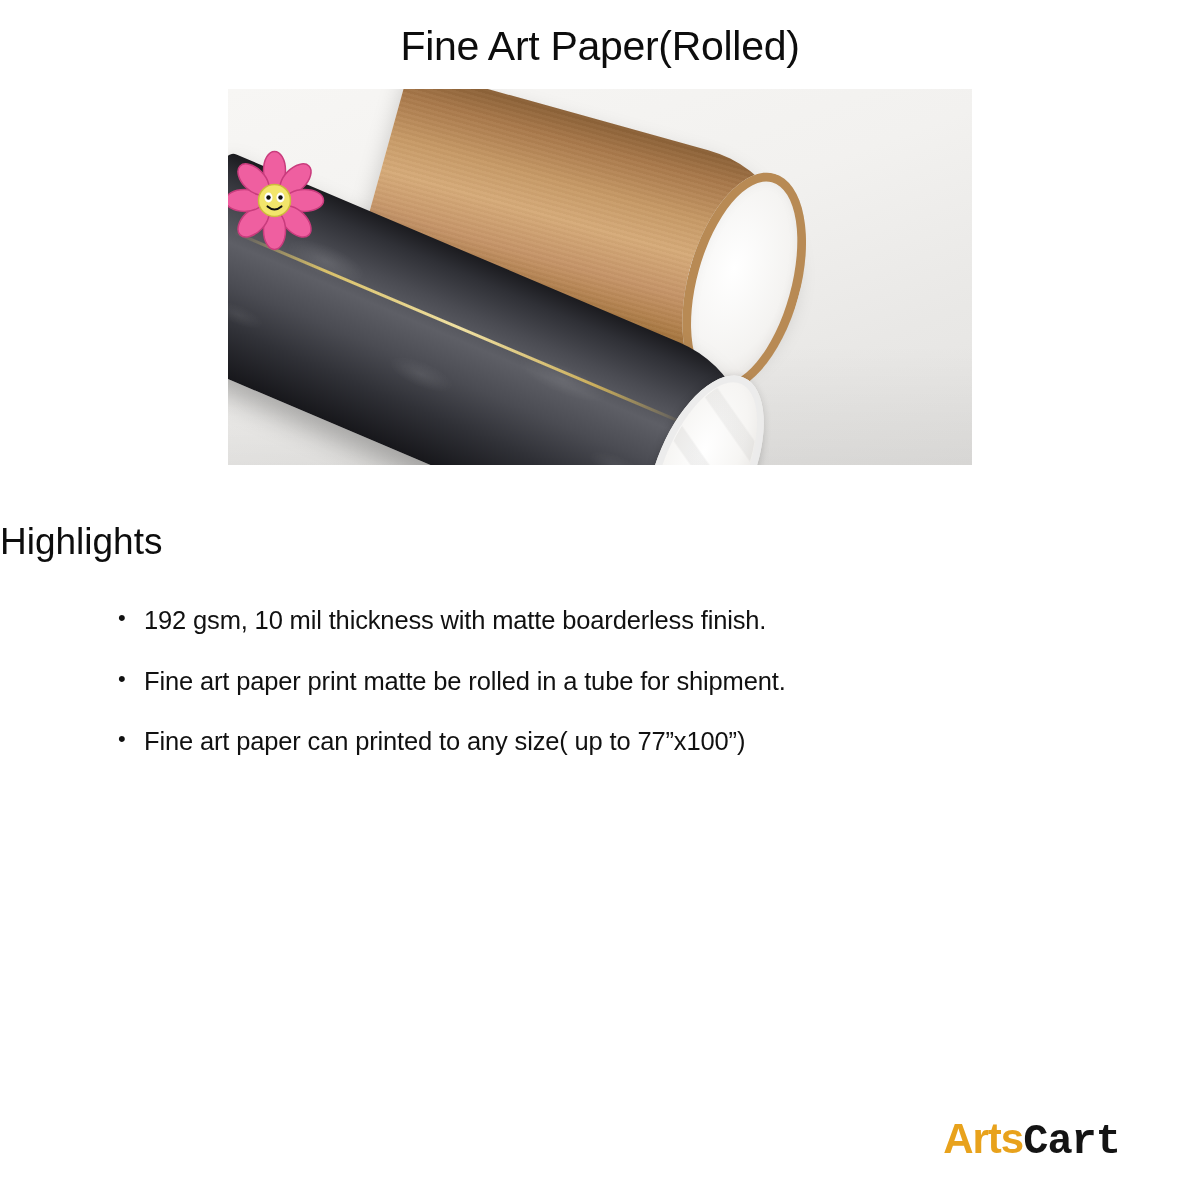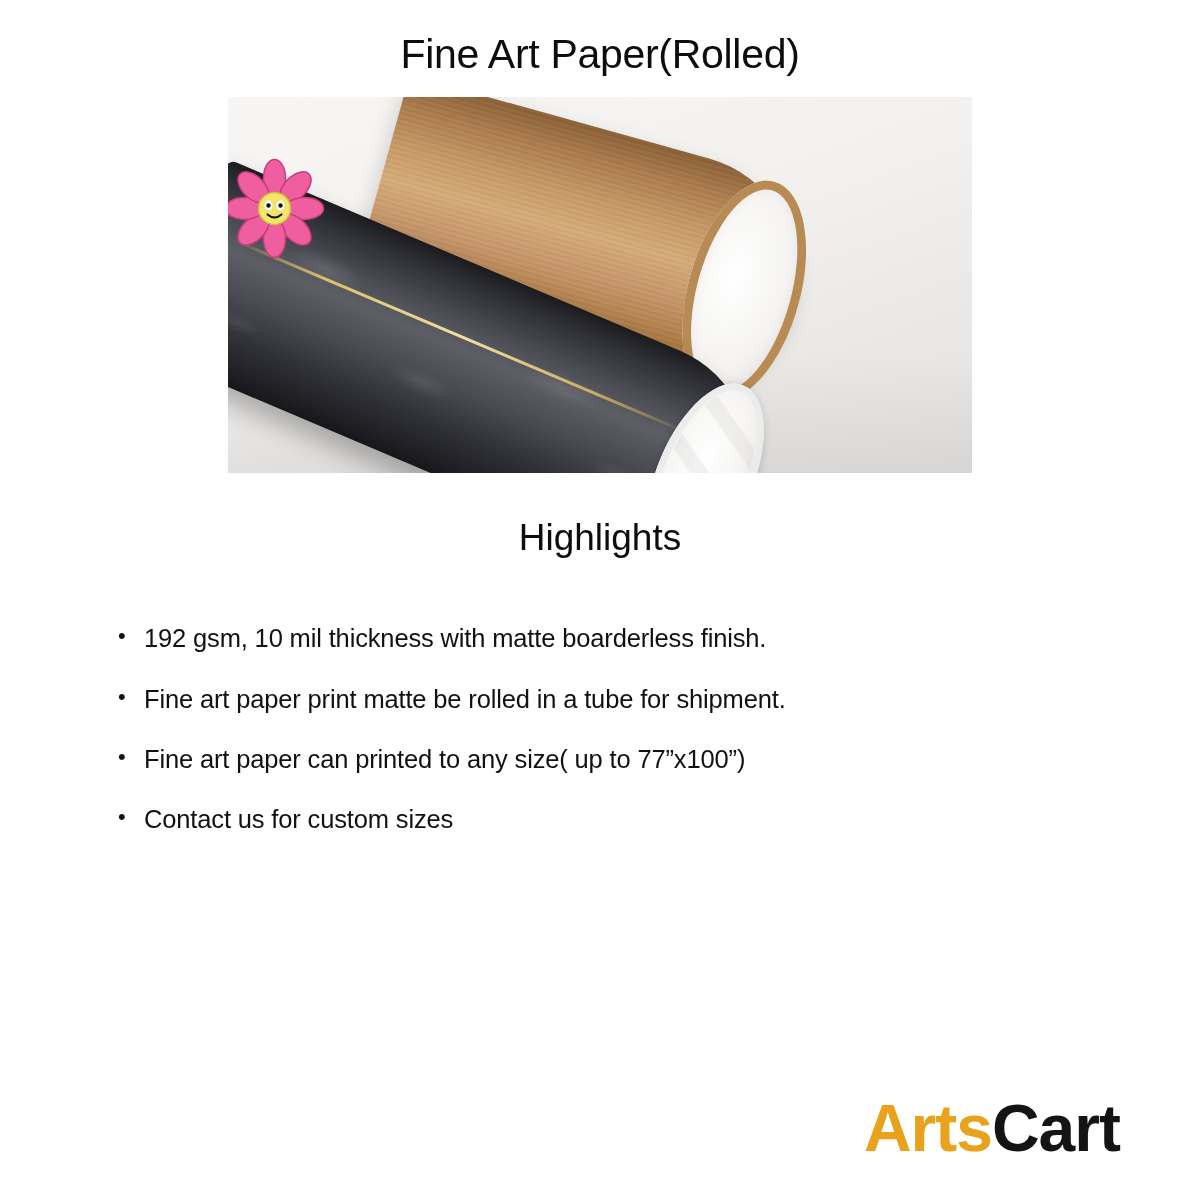--- a/index.html
+++ b/index.html
@@ -20,21 +20,21 @@
     height: 1200px;
     position: relative;
   }
   .title {
     text-align: center;
     font-size: 41px;
     font-weight: 400;
     letter-spacing: -0.3px;
     color: #0d0d0d;
     margin: 0;
-    padding-top: 30px;
+    padding-top: 22px;
     line-height: 1.2;
   }
   .hero-wrap {
     margin: 18px auto 0 auto;
     width: 744px;
     height: 376px;
     position: relative;
     overflow: hidden;
     background: #f3f2f0;
   }
@@ -162,29 +162,28 @@
   }
   .roll-cap .crinkle {
     position: absolute;
     inset: 8px;
     border-radius: 50%;
     background:
       linear-gradient(32deg, rgba(0,0,0,0.06) 0 8%, rgba(255,255,255,0) 9% 20%, rgba(0,0,0,0.05) 21% 27%, rgba(255,255,255,0) 28% 44%, rgba(0,0,0,0.06) 45% 52%, rgba(255,255,255,0) 53% 70%, rgba(0,0,0,0.05) 71% 78%, rgba(255,255,255,0) 79% 100%);
     opacity: .85;
   }
   .highlights {
-    text-align: center;
     font-size: 37px;
     font-weight: 400;
     color: #0d0d0d;
     margin: 0;
-    padding-top: 44px;
+    padding-top: 56px;
   }
   .bullets {
-    margin: 62px 0 0 0;
+    margin: 40px 0 0 0;
     padding: 0 57px 0 118px;
     list-style: none;
   }
   .bullets li {
     position: relative;
     font-size: 25.5px;
     line-height: 1.35;
     color: #111111;
     margin-bottom: 26px;
     padding-left: 26px;
@@ -197,27 +196,27 @@
     top: 0;
     font-size: 22px;
     color: #111111;
   }
   .brand {
     position: absolute;
     right: 80px;
     bottom: 34px;
     display: flex;
     align-items: baseline;
-    font-size: 66px;
+    font-size: 42px;
     font-weight: bold;
     letter-spacing: -1px;
     margin-top: 46px;
   }
   .brand .arts { color: #e8a21c; }
-  .brand .cart { color: #141414; }
+  .brand .cart { color: #141414; font-family: Liberation Mono, monospace; }
 </style>
 </head>
 <body>
 
 <div class="page">
 
   <h1 class="title">Fine Art Paper(Rolled)</h1>
 
   <div class="hero-wrap">
     <div class="photo">
@@ -259,21 +258,20 @@
       </div>
     </div>
   </div>
 
   <h2 class="highlights">Highlights</h2>
 
   <ul class="bullets">
     <li>192 gsm, 10 mil thickness with matte boarderless finish.</li>
     <li>Fine art paper print matte be rolled in a tube for shipment.</li>
     <li>Fine art paper can printed to any size( up to 77”x100”)</li>
-    <li>Contact us for custom sizes</li>
   </ul>
 
   <div class="brand">
     <span class="arts">Arts</span>
       <span class="cart">Cart</span>
   </div>
 
 </div>
 
 </body></html>

